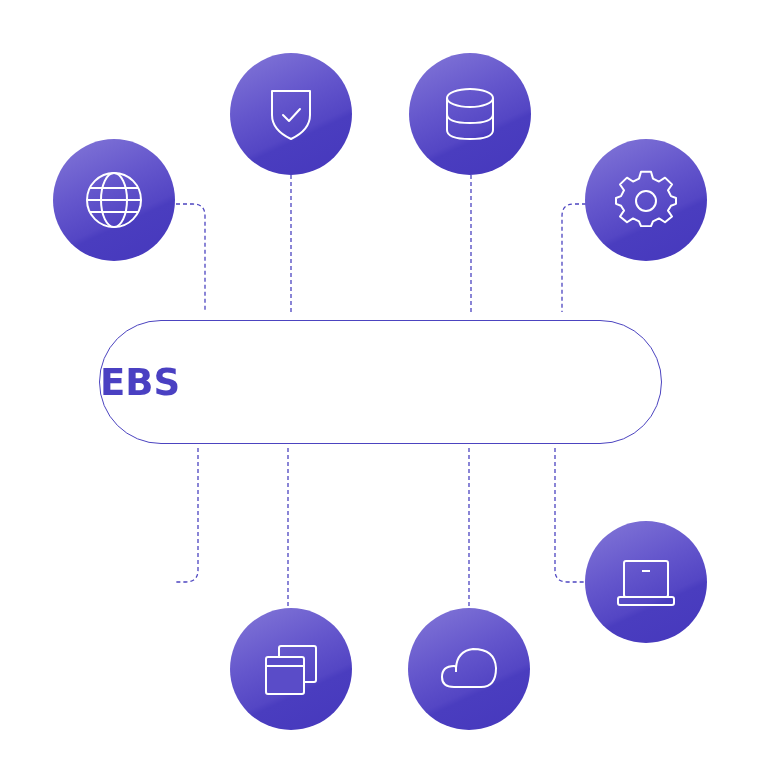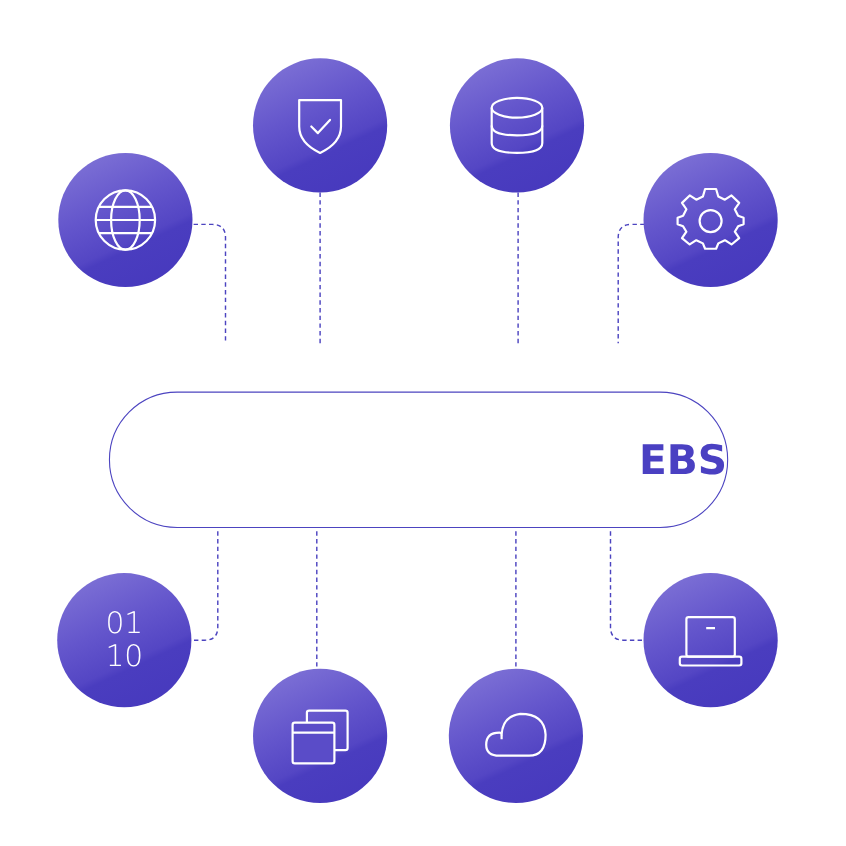--- a/index.html
+++ b/index.html
@@ -4,21 +4,21 @@
 <style>
   html,body{margin:0;padding:0;background:#ffffff;}
   body{width:769px;height:769px;position:relative;overflow:hidden;font-family:"DejaVu Sans","Liberation Sans",sans-serif;}
   .canvas{position:absolute;left:0;top:0;width:769px;height:769px;}
   svg.lines{position:absolute;left:0;top:0;width:769px;height:769px;}
   .node{position:absolute;width:122px;height:122px;border-radius:50%;
     background:linear-gradient(155deg,#8478d8 0%,#6456cc 40%,#5446c4 62%,#4a3dbf 66%,#4638bd 100%);
     display:flex;align-items:center;justify-content:center;cursor:pointer;}
   .node svg{width:64px;height:64px;}
   .pill{position:absolute;left:99px;top:320px;width:563px;height:124px;border:1.6px solid #4c44c0;border-radius:63px;
-    background:#fff;display:flex;align-items:center;justify-content:flex-end;box-sizing:border-box;margin-top:36px;}
+    background:#fff;display:flex;align-items:center;justify-content:flex-start;box-sizing:border-box;}
   .pill-label{font-family:"DejaVu Sans","Liberation Sans",sans-serif;font-weight:bold;font-size:37px;color:#4a40c2;letter-spacing:0px;}
   .binary{color:#fff;font-family:"DejaVu Sans","Liberation Sans",sans-serif;font-size:27px;line-height:30px;text-align:center;font-weight:300;}
 </style>
 </head>
 <body>
 
 <div class="canvas">
 
   <svg class="lines" viewBox="0 0 769 769">
     <g fill="none" stroke="#4c44c0" stroke-width="1.3" stroke-dasharray="4 3">
@@ -70,26 +70,20 @@
     </svg>
   </div>
 
   <div class="node" style="left:585px;top:139px;">
     <svg viewBox="0 0 64 64" fill="none" stroke="#fff" stroke-width="2" stroke-linejoin="round">
       <path d="M27 6 H37 L39 13 L45 16 L51 12 L58 19 L54 25 L57 31 L62 33 V39 L57 41 L54 46 L58 52 L51 58 L45 54 L39 57 L37 62 H27 L25 57 L19 54 L13 58 L6 52 L10 46 L7 41 L2 39 V33 L7 31 L10 25 L6 19 L13 12 L19 16 L25 13 Z" transform="translate(0,-2) scale(1,0.97)"></path>
       <circle cx="32" cy="33" r="10"></circle>
     </svg>
   </div>
 
-  <div class="node" style="left:52px;top:521px;">
-    <div class="binary">
-      <div>01</div>
-      <div>10</div>
-    </div>
-  </div>
 
   <div class="node" style="left:230px;top:608px;">
     <svg viewBox="0 0 64 64" fill="none" stroke="#fff" stroke-width="2">
       <rect x="20" y="9" width="37" height="36" rx="2"></rect>
       <rect x="7" y="20" width="38" height="37" rx="2" fill="#5a4cc8"></rect>
       <line x1="7" y1="29" x2="45" y2="29"></line>
     </svg>
   </div>
 
   <div class="node" style="left:408px;top:608px;">

